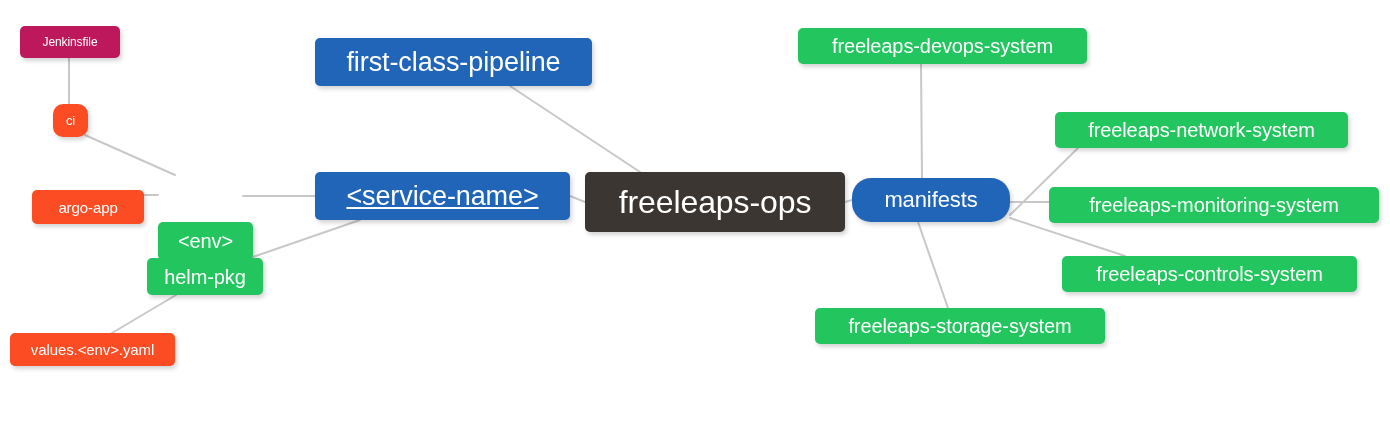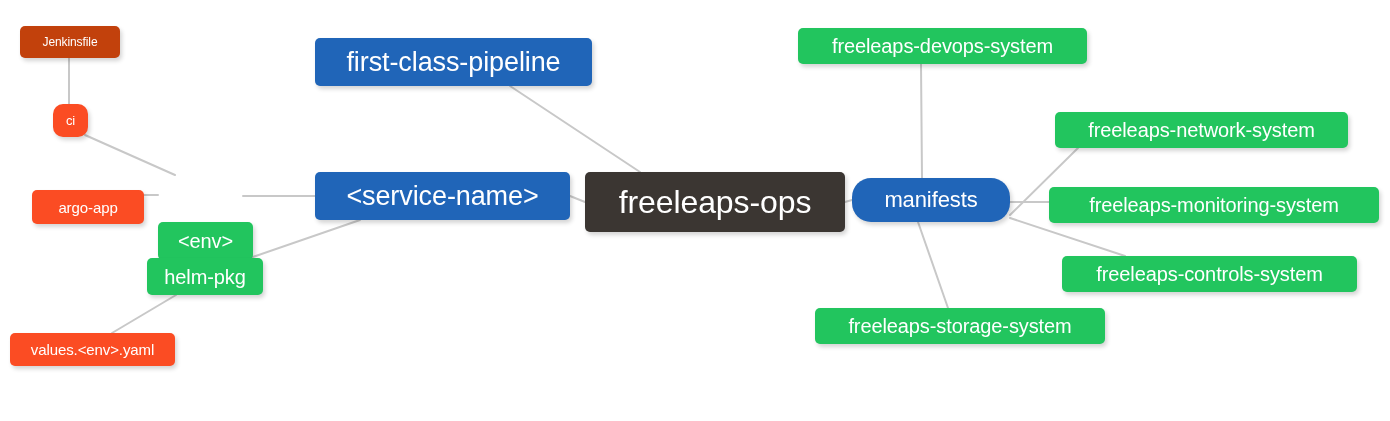--- a/index.html
+++ b/index.html
@@ -69,42 +69,42 @@
       <line x1="922" y1="178" x2="921" y2="64" stroke="#c8c8c8" stroke-width="2" stroke-linecap="round"></line>
       <line x1="1010" y1="215" x2="1078" y2="148" stroke="#c8c8c8" stroke-width="2" stroke-linecap="round"></line>
       <line x1="1010" y1="202" x2="1049" y2="202" stroke="#c8c8c8" stroke-width="2" stroke-linecap="round"></line>
       <line x1="1010" y1="218" x2="1125" y2="256" stroke="#c8c8c8" stroke-width="2" stroke-linecap="round"></line>
       <line x1="918" y1="222" x2="948" y2="308" stroke="#c8c8c8" stroke-width="2" stroke-linecap="round"></line>
     </svg>
   <div id="node-layer">
       <div class="node sz-root" style="left: 585px; top: 172px; width: 260px; height: 60px; background: rgb(59, 54, 50);">
         <span class="node-label">freeleaps-ops</span>
       </div>
-      <div class="node sz-l1" style="left: 315px; top: 172px; width: 255px; height: 48px; background: rgb(32, 101, 184);">
+      <div class="node sz-l1" style="left: 315px; top: 172px; width: 255px; height: 48px; background: rgb(32, 101, 184); text-decoration: underline;">
         <span class="node-label">&lt;service-name&gt;</span>
       </div>
       <div class="node sz-l1" style="left: 315px; top: 38px; width: 277px; height: 48px; background: rgb(32, 101, 184);">
         <span class="node-label">first-class-pipeline</span>
       </div>
       <div class="node sz-l2" style="left: 852px; top: 178px; width: 158px; height: 44px; background: rgb(32, 101, 184);">
         <span class="node-label">manifests</span>
       </div>
       <div class="node sz-l3" style="left: 158px; top: 175px; width: 95px; height: 38px; background: rgb(34, 197, 94); margin-top: 47px;">
         <span class="node-label">&lt;env&gt;</span>
       </div>
       <div class="node sz-l3" style="left: 147px; top: 258px; width: 116px; height: 37px; background: rgb(34, 197, 94);">
         <span class="node-label">helm-pkg</span>
       </div>
       <div class="node sz-l5" style="left: 53px; top: 104px; width: 35px; height: 33px; background: rgb(251, 76, 35); border-radius: 10px;">
         <span class="node-label">ci</span>
       </div>
       <div class="node sz-l4" style="left: 32px; top: 190px; width: 112px; height: 34px; background: rgb(251, 76, 35);">
         <span class="node-label">argo-app</span>
       </div>
-      <div class="node sz-l6" style="left: 20px; top: 26px; width: 100px; height: 32px; background: #c2410c;">
+      <div class="node sz-l6" style="left: 20px; top: 26px; width: 100px; height: 32px; background: #be185d;">
         <span class="node-label">Jenkinsfile</span>
       </div>
       <div class="node sz-l4" style="left: 10px; top: 333px; width: 165px; height: 33px; background: rgb(251, 76, 35);">
         <span class="node-label">values.&lt;env&gt;.yaml</span>
       </div>
       <div class="node sz-l3" style="left: 798px; top: 28px; width: 289px; height: 36px; background: rgb(34, 197, 94);">
         <span class="node-label">freeleaps-devops-system</span>
       </div>
       <div class="node sz-l3" style="left: 1055px; top: 112px; width: 293px; height: 36px; background: rgb(34, 197, 94);">
         <span class="node-label">freeleaps-network-system</span>

